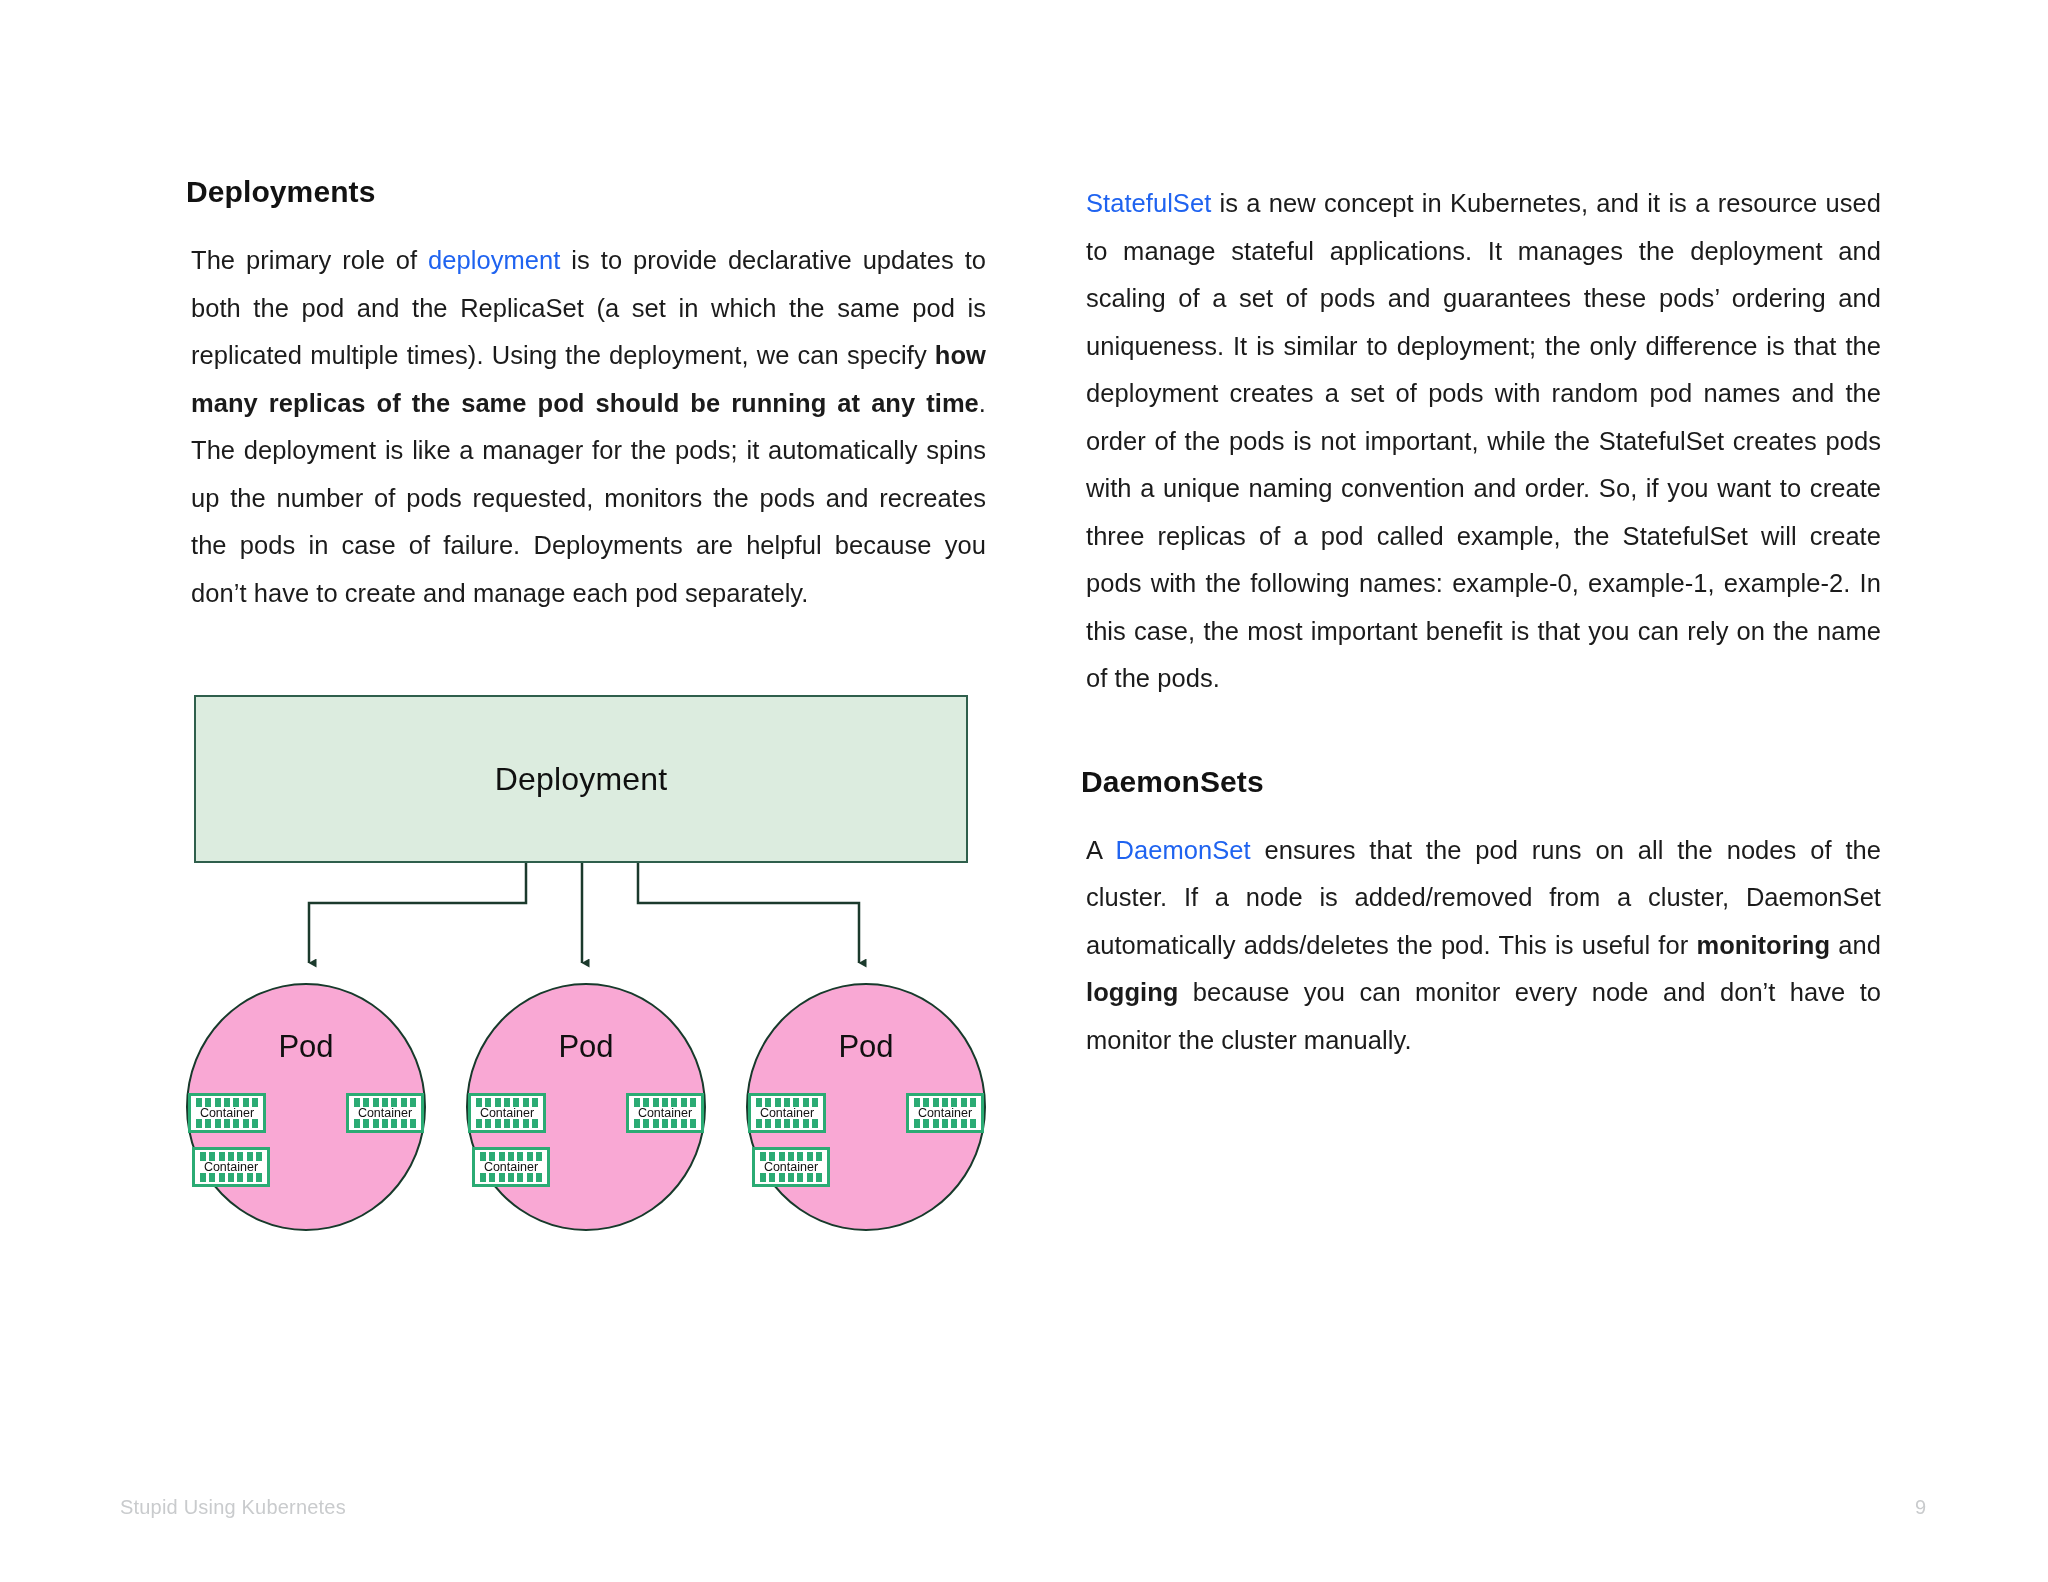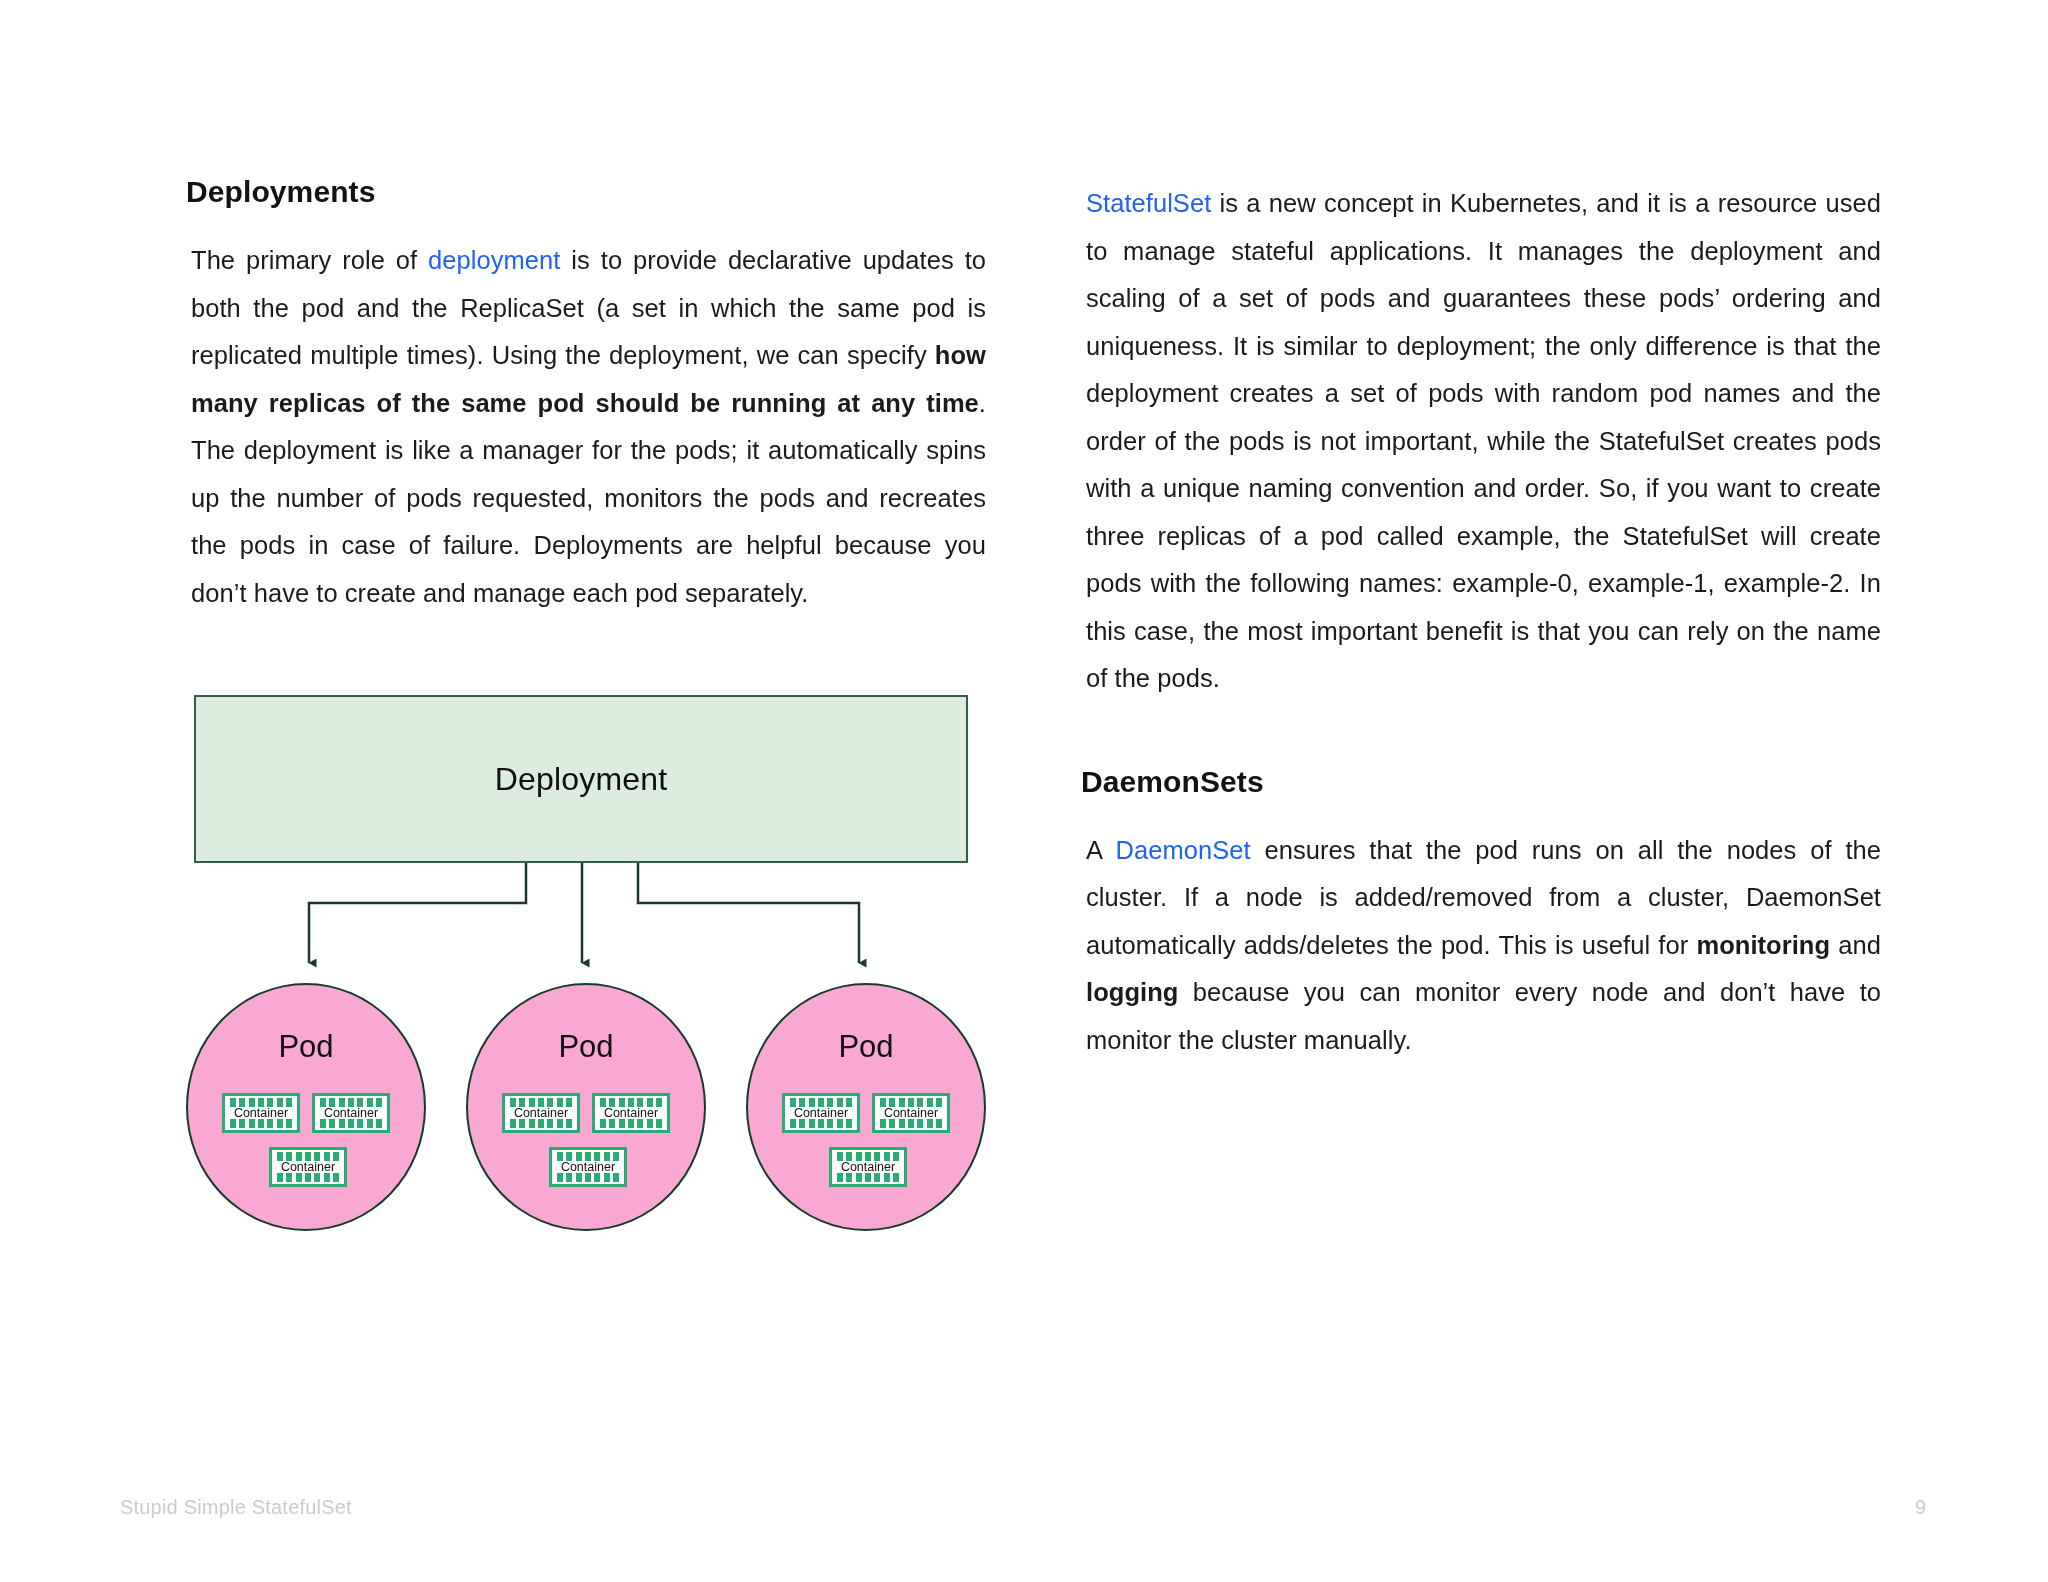--- a/index.html
+++ b/index.html
@@ -129,21 +129,21 @@
   }
 
   .containers {
     position: absolute;
     top: 108px;
     left: 0;
     width: 100%;
   }
   .container-row {
     display: flex;
-    justify-content: center;
+    justify-content: space-between;
     gap: 12px;
   }
   .container-row.single {
     margin-top: 14px;
     padding-left: 4px;
   }
 
   .chip {
     position: relative;
     width: 78px;
@@ -467,17 +467,17 @@
       <p class="body-text"><span class="link">StatefulSet</span><span> is a new concept in Kubernetes, and it is a resource used to manage stateful applications. It manages the deployment and scaling of a set of pods and guarantees these pods’ ordering and uniqueness. It is similar to deployment; the only difference is that the deployment creates a set of pods with random pod names and the order of the pods is not important, while the StatefulSet creates pods with a unique naming convention and order. So, if you want to create three replicas of a pod called example, the StatefulSet will create pods with the following names: </span><span class="italic">example-0, example-1, example-2</span><span>. In this case, the most important benefit is that you can rely on the name of the pods.</span></p>
 
       <h2 class="section-title second">DaemonSets</h2>
 
       <p class="body-text"><span>A </span><span class="link">DaemonSet</span><span> ensures that the pod runs on all the nodes of the cluster. If a node is added/removed from a cluster, DaemonSet automatically adds/deletes the pod. This is useful for </span><span class="bold">monitoring</span><span> and </span><span class="bold">logging</span><span> because you can monitor every node and don’t have to monitor the cluster manually.</span></p>
 
     </div>
   </div>
 
   <div class="footer">
-    <div class="book-title">Stupid Simple StatefulSet</div>
+    <div class="book-title">Stupid Using Kubernetes</div>
     <div class="page-number">9</div>
   </div>
 
 </div>
 
 </body></html>

